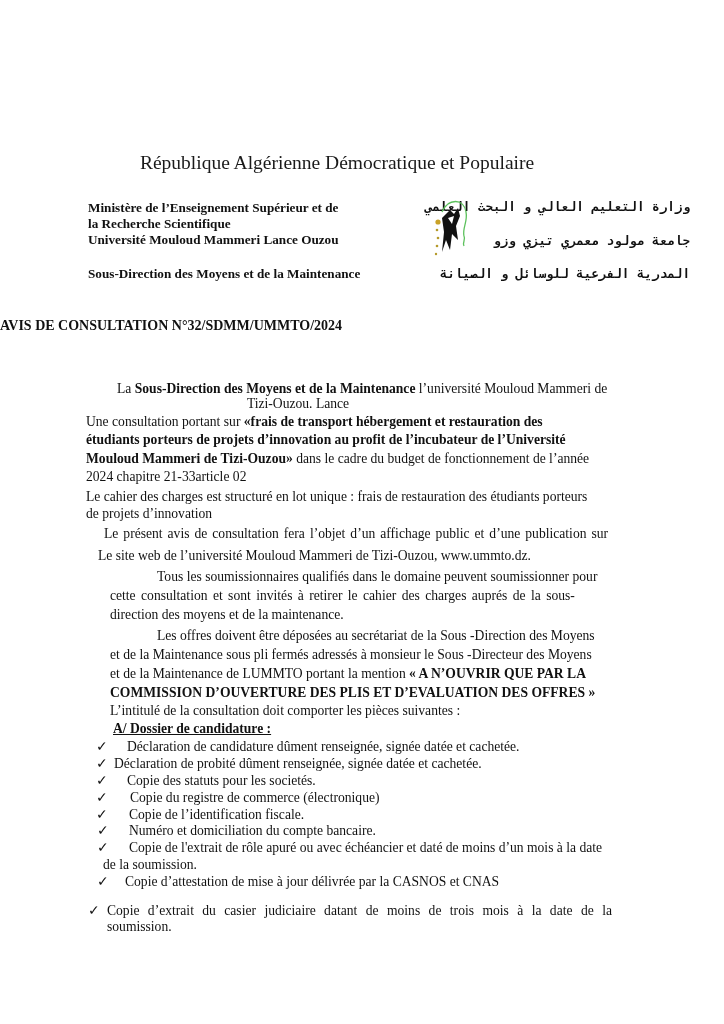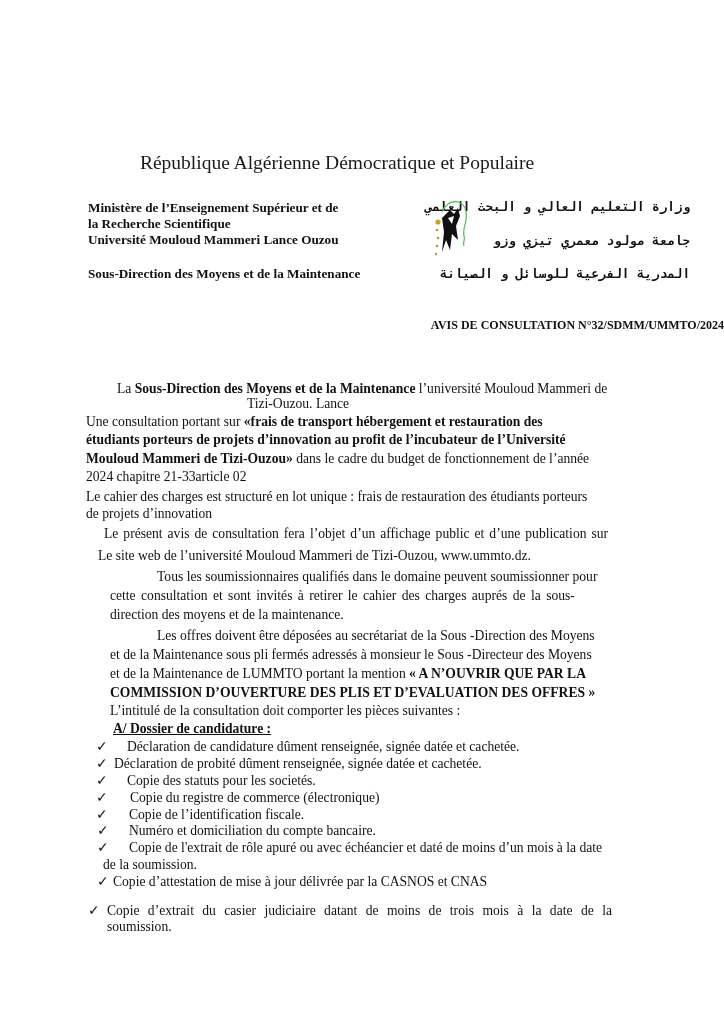--- a/index.html
+++ b/index.html
@@ -5,21 +5,21 @@
   html, body { margin: 0; padding: 0; }
   body {
     width: 724px; height: 1024px; background: #ffffff; position: relative; overflow: hidden;
     font-family: "Liberation Serif", serif; color: #111111;
   }
   .abs { position: absolute; white-space: nowrap; }
   .title { left: 0; width: 674px; top: 152px; text-align: center; font-size: 19.5px; color: #1a1a1a; }
   .hdr-l { left: 88px; font-weight: bold; font-size: 13.2px; line-height: 16px; }
   .hdr-r { right: 34px; font-weight: bold; font-size: 12.6px; font-family: Liberation Mono, monospace; direction: rtl; text-align: center; }
   .logo { left: 428px; top: 196px; width: 42px; height: 64px; }
-  .avis { left: 0; width: 724px; top: 318px; text-align: right; font-weight: bold; font-size: 12px; }
+  .avis { left: 0; width: 724px; top: 318px; text-align: left; font-weight: bold; font-size: 14px; }
   .p { font-size: 13.6px; line-height: 17px; }
   b { font-weight: bold; }
   .check { font-size: 14px; }
   .uline { text-decoration: underline; font-weight: bold; }
 </style>
 </head>
 <body>
 
 <div>
 
@@ -111,21 +111,21 @@
     <span class="check">✓</span>
     <span style="position:absolute; left:32px">Numéro et domiciliation du compte bancaire.</span>
   </div>
   <div class="abs p" style="left:97px; top:839px">
     <span class="check">✓</span>
     <span style="position:absolute; left:32px">Copie de l'extrait de rôle apuré ou avec échéancier et daté de moins d’un mois à la date</span>
   </div>
   <div class="abs p" style="left:103px; top:856px">de la soumission.</div>
   <div class="abs p" style="left:97px; top:873px">
     <span class="check">✓</span>
-    <span style="position:absolute; left:16px">Copie d’attestation de mise à jour délivrée par la CASNOS et CNAS</span>
+    <span style="position:absolute; left:28px">Copie d’attestation de mise à jour délivrée par la CASNOS et CNAS</span>
   </div>
 
   <div class="abs p" style="left:88px; top:902px">
     <span class="check">✓</span>
     <span style="position:absolute; left:19px; word-spacing:5px">Copie d’extrait du casier judiciaire datant de moins de trois mois à la date de la</span>
   </div>
   <div class="abs p" style="left:107px; top:918px">soumission.</div>
 
 </div>
 

